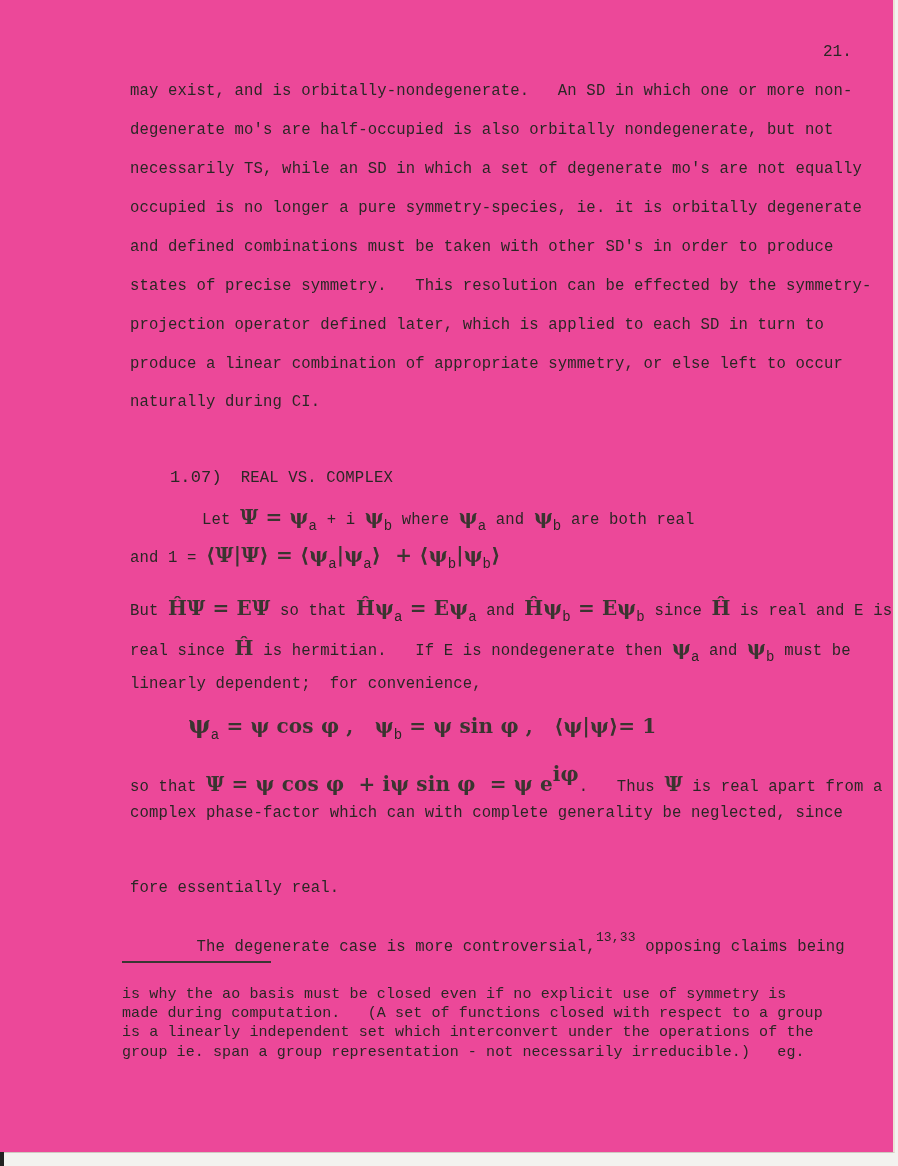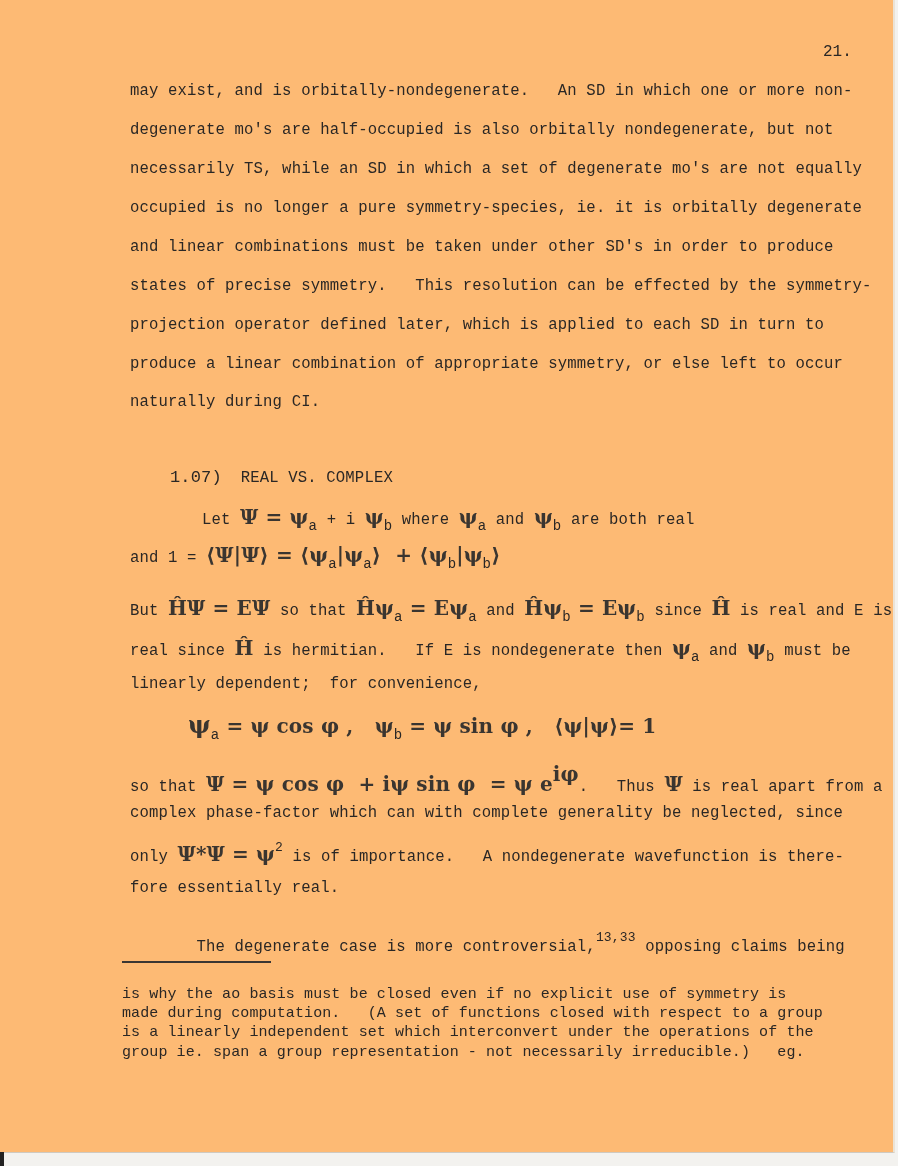--- a/index.html
+++ b/index.html
@@ -6,21 +6,21 @@
   body {
     width: 898px; height: 1166px;
     background: #f3f2ef;
     position: relative; overflow: hidden;
     font-family: "Liberation Mono", "DejaVu Sans Mono", monospace;
     color: #2a2725;
   }
   .paper {
     position: absolute; left: 0; top: 0;
     width: 893px; height: 1152px;
-    background: #fdba74;
+    background: #ec4899;
     border-right: 2px solid #ebe3d6;
     border-bottom: 1px solid #cfc9c0;
   }
   .edge-strip {
     position: absolute; left: 0; top: 1152px; width: 4px; height: 14px;
     background: #222;
   }
   .pageno {
     position: absolute; left: 823px; top: 43px;
     font-size: 16px;
@@ -54,21 +54,21 @@
 <body>
 
 <div class="paper">
 
   <div class="pageno">21.</div>
 
   <div class="line" style="top:82px">may exist, and is orbitally-nondegenerate.   An SD in which one or more non-</div>
   <div class="line" style="top:121px">degenerate mo's are half-occupied is also orbitally nondegenerate, but not</div>
   <div class="line" style="top:160px">necessarily TS, while an SD in which a set of degenerate mo's are not equally</div>
   <div class="line" style="top:199px">occupied is no longer a pure symmetry-species, ie. it is orbitally degenerate</div>
-  <div class="line" style="top:238px">and linear combinations must be taken under other SD's in order to produce</div>
+  <div class="line" style="top:238px">and defined combinations must be taken with other SD's in order to produce</div>
   <div class="line" style="top:277px">states of precise symmetry.   This resolution can be effected by the symmetry-</div>
   <div class="line" style="top:316px">projection operator defined later, which is applied to each SD in turn to</div>
   <div class="line" style="top:355px">produce a linear combination of appropriate symmetry, or else left to occur</div>
   <div class="line" style="top:393px">naturally during CI.</div>
 
   <div class="line heading" style="top:468px"><span class="num">1.07)</span>  <span>REAL VS. COMPLEX</span></div>
 
   <div class="line" style="top:505px; left:202px"><span>Let </span><span class="math">Ψ = ψ</span><sub>a</sub><span> + i </span><span class="math">ψ</span><sub>b</sub><span> where </span><span class="math">ψ</span><sub>a</sub><span> and </span><span class="math">ψ</span><sub>b</sub><span> are both real</span></div>
 
   <div class="line" style="top:543px"><span>and 1 = </span><span class="math">⟨Ψ|Ψ⟩ = ⟨ψ</span><sub>a</sub><span class="math">|ψ</span><sub>a</sub><span class="math">⟩  + ⟨ψ</span><sub>b</sub><span class="math">|ψ</span><sub>b</sub><span class="math">⟩</span></div>
@@ -78,21 +78,20 @@
   <div class="line" style="top:636px"><span>real since </span><span class="math">Ĥ</span><span> is hermitian.   If E is nondegenerate then </span><span class="math">ψ</span><sub>a</sub><span> and </span><span class="math">ψ</span><sub>b</sub><span> must be</span></div>
 
   <div class="line" style="top:675px">linearly dependent;  for convenience,</div>
 
   <div class="line" style="top:710px; left:188px"><span class="math big">ψ</span><sub>a</sub><span class="math"> = ψ cos φ ,   ψ</span><sub>b</sub><span class="math"> = ψ sin φ ,   ⟨ψ|ψ⟩= 1</span></div>
 
   <div class="line" style="top:762px"><span>so that </span><span class="math">Ψ = ψ cos φ  + iψ sin φ  = ψ e</span><sup class="math">iφ</sup><span>.</span><span>   Thus </span><span class="math">Ψ</span><span> is real apart from a</span></div>
 
   <div class="line" style="top:804px">complex phase-factor which can with complete generality be neglected, since</div>
 
-  <div class="line" style="top:840px"><span>only </span><span class="math">Ψ*Ψ = ψ</span><sup>2</sup><span> is of importance.   A nondegenerate wavefunction is there-</span></div>
 
   <div class="line" style="top:879px">fore essentially real.</div>
 
   <div class="line" style="top:930px"><span>       The degenerate case is more controversial,</span><sup>13,33</sup><span> opposing claims being</span></div>
 
   <div class="fn-rule"></div>
 
   <div class="fn" style="top:986px">is why the ao basis must be closed even if no explicit use of symmetry is</div>
   <div class="fn" style="top:1005px">made during computation.   (A set of functions closed with respect to a group</div>
   <div class="fn" style="top:1024px">is a linearly independent set which interconvert under the operations of the</div>

